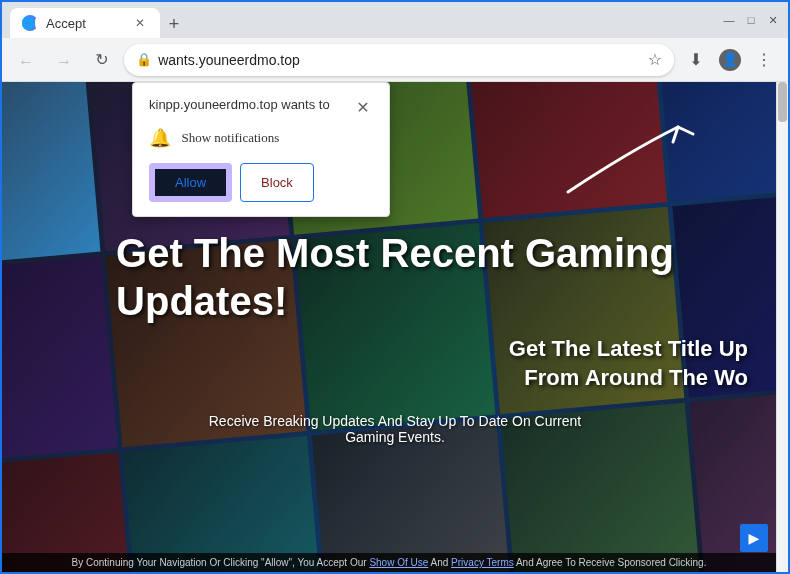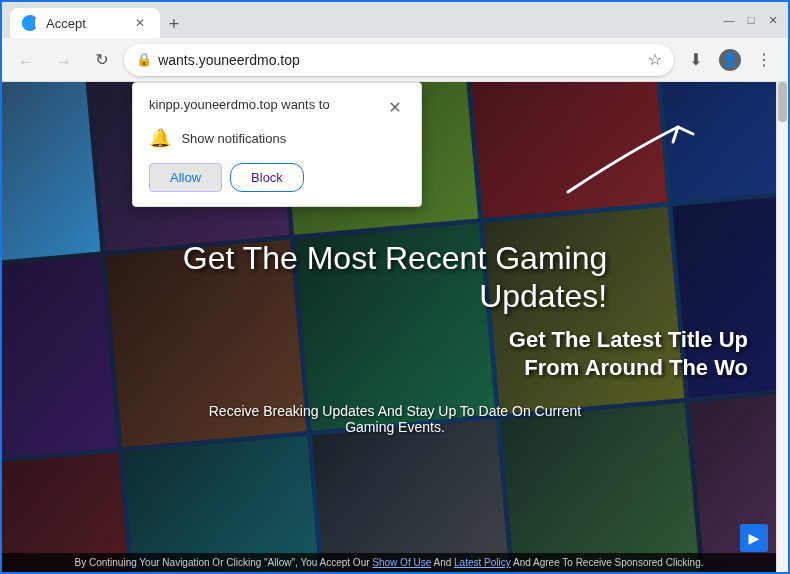--- a/index.html
+++ b/index.html
@@ -67,49 +67,49 @@
     .game-tile:nth-child(13) { background: linear-gradient(135deg, #1e1e1e, #4e4e4e); }
     .game-tile:nth-child(14) { background: linear-gradient(135deg, #1a2e1a, #3a6b3a); }
     .game-tile:nth-child(15) { background: linear-gradient(135deg, #2e1a2e, #6b3a6b); }
 
     
     .website-overlay {
       position: absolute; inset: 0;
       display: flex; flex-direction: column; align-items: center; justify-content: center;
       color: #fff;
     }
-    .main-heading { font-size: 32px; font-weight: normal; text-align: right; text-shadow: 2px 2px 4px rgba(0,0,0,0.8); line-height: 1.2; margin-bottom: 10px; }
+    .main-heading { font-size: 40px; font-weight: bold; text-align: left; text-shadow: 2px 2px 4px rgba(0,0,0,0.8); line-height: 1.2; margin-bottom: 10px; }
     .sub-heading { font-size: 22px; font-weight: bold; text-align: right; align-self: flex-end; padding-right: 40px; text-shadow: 2px 2px 4px rgba(0,0,0,0.8); line-height: 1.3; }
     .body-text { font-size: 14px; text-align: center; text-shadow: 1px 1px 3px rgba(0,0,0,0.8); margin-top: 20px; padding: 0 20px; }
 
     
     .scrollbar { position: absolute; right: 0; top: 0; bottom: 0; width: 12px; background: #f1f3f4; border-left: 1px solid #ddd; }
     .scrollbar-thumb { position: absolute; top: 0; left: 1px; right: 1px; height: 40px; background: #bbb; border-radius: 4px; }
 
     
     .notification-popup {
       position: absolute;
       top: 0; left: 130px;
-      width: 290px;
+      width: 258px;
       background: #fff;
       border: 1px solid #ddd;
       border-radius: 4px;
       box-shadow: 0 4px 12px rgba(0,0,0,0.3);
       padding: 14px 16px 14px 16px;
       z-index: 100;
     }
     .popup-header { display: flex; justify-content: space-between; align-items: flex-start; margin-bottom: 10px; }
     .popup-title { font-size: 13px; color: #333; font-weight: normal; }
     .popup-close { cursor: pointer; color: #666; font-size: 16px; width: 20px; height: 20px; display: flex; align-items: center; justify-content: center; border-radius: 50%; }
     .popup-permission { display: flex; align-items: center; gap: 10px; margin-bottom: 14px; }
     .bell-icon { font-size: 18px; color: #555; }
-    .permission-text { font-size: 13px; color: #333; }
+    .permission-text { font-size: 13px; color: #333; font-family: Liberation Serif, serif; }
     .popup-buttons { display: flex; gap: 8px; justify-content: flex-start; }
-    .btn-allow { padding: 6px 20px; border: 1px solid #c4b5fd; border-radius: 4px; background: #e5e5e5; color: #1a73e8; font-size: 13px; cursor: pointer; }
-    .btn-block { padding: 6px 20px; border: 1px solid #1a73e8; border-radius: 12px; background: #fff; color: #4c1d95; font-size: 13px; cursor: pointer; }
+    .btn-allow { padding: 6px 20px; border: 6px solid #c4b5fd; border-radius: 4px; background: #0f172a; color: #1a73e8; font-size: 13px; cursor: pointer; }
+    .btn-block { padding: 6px 20px; border: 1px solid #1a73e8; border-radius: 4px; background: #fff; color: #7f1d1d; font-size: 13px; cursor: pointer; }
 
     
     .bottom-bar { position: absolute; bottom: 0; left: 0; right: 12px; background: rgba(0,0,0,0.75); padding: 4px 8px; font-size: 10px; color: #ccc; text-align: center; }
     .bottom-bar a { color: #88aaff; text-decoration: underline; }
 
     
     .bottom-right-btn {
       position: absolute; bottom: 20px; right: 20px;
       width: 28px; height: 28px;
       background: #1a73e8; color: #fff;
@@ -212,21 +212,21 @@
         <span class="bell-icon">🔔</span>
         <span class="permission-text">Show notifications</span>
       </div>
       <div class="popup-buttons">
         <button class="btn-allow">Allow</button>
         <button class="btn-block">Block</button>
       </div>
     </div>
 
     <div class="bottom-bar">
-      <span>By Continuing Your Navigation Or Clicking "Allow", You Accept Our </span><a href="#">Show Of Use</a><span> And </span><a href="#">Latest Policy</a><span> And Agree To Receive Sponsored Clicking.</span>
+      <span>By Continuing Your Navigation Or Clicking "Allow", You Accept Our </span><a href="#">Show Of Use</a><span> And </span><a href="#">Privacy Terms</a><span> And Agree To Receive Sponsored Clicking.</span>
     </div>
 
     <div class="bottom-right-btn">▶</div>
 
     <div class="scrollbar">
       <div class="scrollbar-thumb"></div>
     </div>
   </div>
 </div>
 

